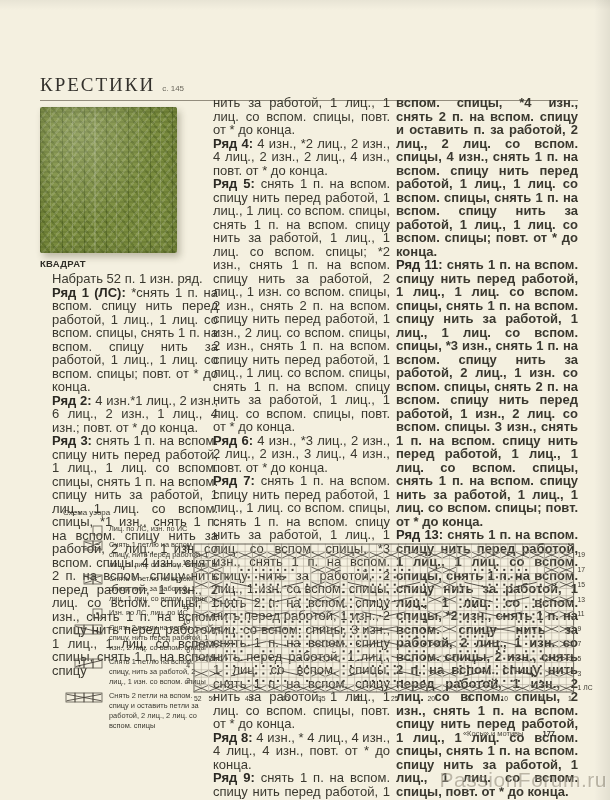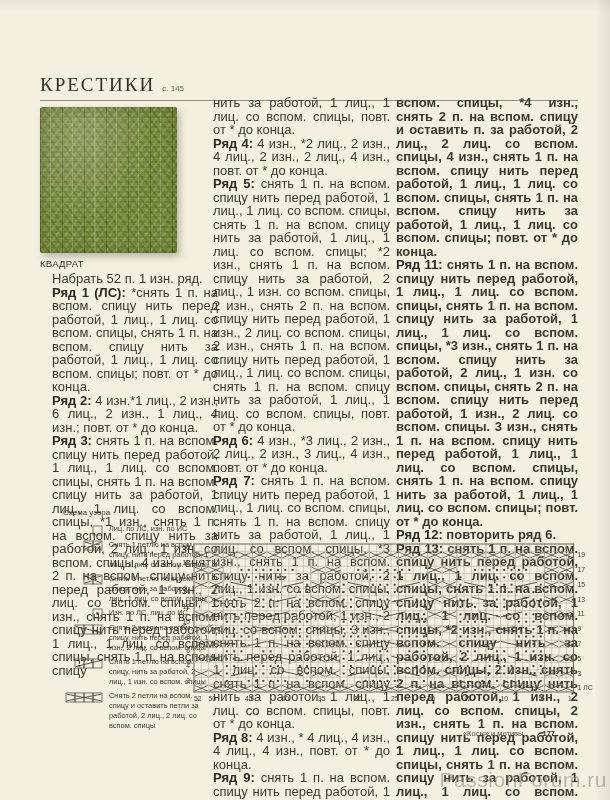--- a/index.html
+++ b/index.html
@@ -18,21 +18,21 @@
   .swatch{position:absolute;left:40px;top:107px;width:137px;height:146px;border-radius:2px;
         background-color:#7b8d3f;
         background-image:
           radial-gradient(ellipse at 30% 18%, rgba(255,255,255,0.20), rgba(255,255,255,0) 55%),
           repeating-linear-gradient(90deg, rgba(40,60,10,0.30) 0 1.5px, rgba(0,0,0,0) 1.5px 10px, rgba(255,255,255,0.14) 10px 11.5px, rgba(0,0,0,0) 11.5px 22px),
           repeating-linear-gradient(52deg, rgba(30,50,5,0.18) 0 2px, rgba(0,0,0,0) 2px 7px),
           repeating-linear-gradient(-52deg, rgba(255,255,255,0.12) 0 2px, rgba(0,0,0,0) 2px 7px),
           repeating-linear-gradient(0deg, rgba(30,45,8,0.12) 0 2px, rgba(0,0,0,0) 2px 5px);
         box-shadow:3px 4px 7px rgba(60,55,30,0.30), inset 0 0 14px rgba(30,40,5,0.25);}
 
-  .section-title{position:absolute;left:40px;top:258px;font-size:9.5px;font-weight:normal;color:#2e2c26;letter-spacing:0.3px;}
+  .section-title{position:absolute;left:40px;top:258px;font-size:9.5px;font-weight:bold;color:#2e2c26;letter-spacing:0.3px;}
 
   .col{position:absolute;font-size:13px;line-height:13.5px;text-align:justify;}
   .col p{margin:0;}
   .col b{color:#2b2923;}
   .col1text{left:52px;top:272px;width:166px;}
   .col2{left:213px;top:96px;width:177px;}
   .col3{left:396px;top:96px;width:182px;font-weight:bold;}
 
   .legend{position:absolute;left:63px;top:508px;width:148px;}
   .legend-title{font-size:8px;margin-bottom:7px;color:#3a382f;}
@@ -73,21 +73,20 @@
       <p><b>Ряд 4: </b>4 изн., *2 лиц., 2 изн., 4 лиц., 2 изн., 2 лиц., 4 изн., повт. от * до конца.</p>
       <p><b>Ряд 5: </b>снять 1 п. на вспом. спицу нить перед работой, 1 лиц., 1 лиц. со вспом. спицы, снять 1 п. на вспом. спицу нить за работой, 1 лиц., 1 лиц. со вспом. спицы; *2 изн., снять 1 п. на вспом. спицу нить за работой, 2 лиц., 1 изн. со вспом. спицы, 2 изн., снять 2 п. на вспом. спицу нить перед работой, 1 изн., 2 лиц. со вспом. спицы, 2 изн., снять 1 п. на вспом. спицу нить перед работой, 1 лиц., 1 лиц. со вспом. спицы, снять 1 п. на вспом. спицу нить за работой, 1 лиц., 1 лиц. со вспом. спицы, повт. от * до конца.</p>
       <p><b>Ряд 6: </b>4 изн., *3 лиц., 2 изн., 2 лиц., 2 изн., 3 лиц., 4 изн., повт. от * до конца.</p>
       <p><b>Ряд 7: </b>снять 1 п. на вспом. спицу нить перед работой, 1 лиц., 1 лиц. со вспом. спицы, снять 1 п. на вспом. спицу нить за работой, 1 лиц., 1 лиц. со вспом. спицы, *3 изн., снять 1 п. на вспом. спицу нить за работой, 2 лиц., 1 изн. со вспом. спицы, снять 2 п. на вспом. спицу нить перед работой, 1 изн., 2 лиц. со вспом. спицы, 3 изн., снять 1 п. на вспом. спицу нить перед работой, 1 лиц., 1 лиц. со вспом. спицы, снять 1 п. на вспом. спицу нить за работой, 1 лиц., 1 лиц. со вспом. спицы, повт. от * до конца.</p>
       <p><b>Ряд 8: </b>4 изн., * 4 лиц., 4 изн., 4 лиц., 4 изн., повт. от * до конца.</p>
       <p><b>Ряд 9: </b>снять 1 п. на вспом. спицу нить перед работой, 1 лиц., 1 лиц. со вспом. спицы, снять 1 п. на вспом. спицу нить за работой, 1 лиц., 1 лиц. со</p>
     </div>
   <div class="col col3">
       <p>вспом. спицы, *4 изн., снять 2 п. на вспом. спицу и оставить п. за работой, 2 лиц., 2 лиц. со вспом. спицы, 4 изн., снять 1 п. на вспом. спицу нить перед работой, 1 лиц., 1 лиц. со вспом. спицы, снять 1 п. на вспом. спицу нить за работой, 1 лиц., 1 лиц. со вспом. спицы; повт. от * до конца.</p>
       <p><b>Ряд 11: </b>снять 1 п. на вспом. спицу нить перед работой, 1 лиц., 1 лиц. со вспом. спицы, снять 1 п. на вспом. спицу нить за работой, 1 лиц., 1 лиц. со вспом. спицы, *3 изн., снять 1 п. на вспом. спицу нить за работой, 2 лиц., 1 изн. со вспом. спицы, снять 2 п. на вспом. спицу нить перед работой, 1 изн., 2 лиц. со вспом. спицы. 3 изн., снять 1 п. на вспом. спицу нить перед работой, 1 лиц., 1 лиц. со вспом. спицы, снять 1 п. на вспом. спицу нить за работой, 1 лиц., 1 лиц. со вспом. спицы; повт. от * до конца.</p>
-      <p><b>Ряд 12: </b>повторить ряд 6.</p>
       <p><b>Ряд 13: </b>снять 1 п. на вспом. спицу нить перед работой, 1 лиц., 1 лиц. со вспом. спицы, снять 1 п. на вспом. спицу нить за работой, 1 лиц., 1 лиц. со вспом. спицы, *2 изн., снять 1 п. на вспом. спицу нить за работой, 2 лиц., 1 изн. со вспом. спицы, 2 изн., снять 2 п. на вспом. спицу нить перед работой, 1 изн., 2 лиц. со вспом. спицы, 2 изн., снять 1 п. на вспом. спицу нить перед работой, 1 лиц., 1 лиц. со вспом. спицы, снять 1 п. на вспом. спицу нить за работой, 1 лиц., 1 лиц. со вспом. спицы, повт. от * до конца.</p>
       <p><b>Ряд 14: </b>повторить ряд 4.</p>
       <p><b>Ряд 15: </b>снять 1 п. на вспом. спицу нить перед работой, 1 лиц., 1 лиц. со вспом. спицы, снять 1 п.</p>
     </div>
 
   <div class="legend">
     <div class="legend-title">Схема узора</div>
     <div id="legend-items">
         <div class="legend-item">
           <div class="legend-sym">

